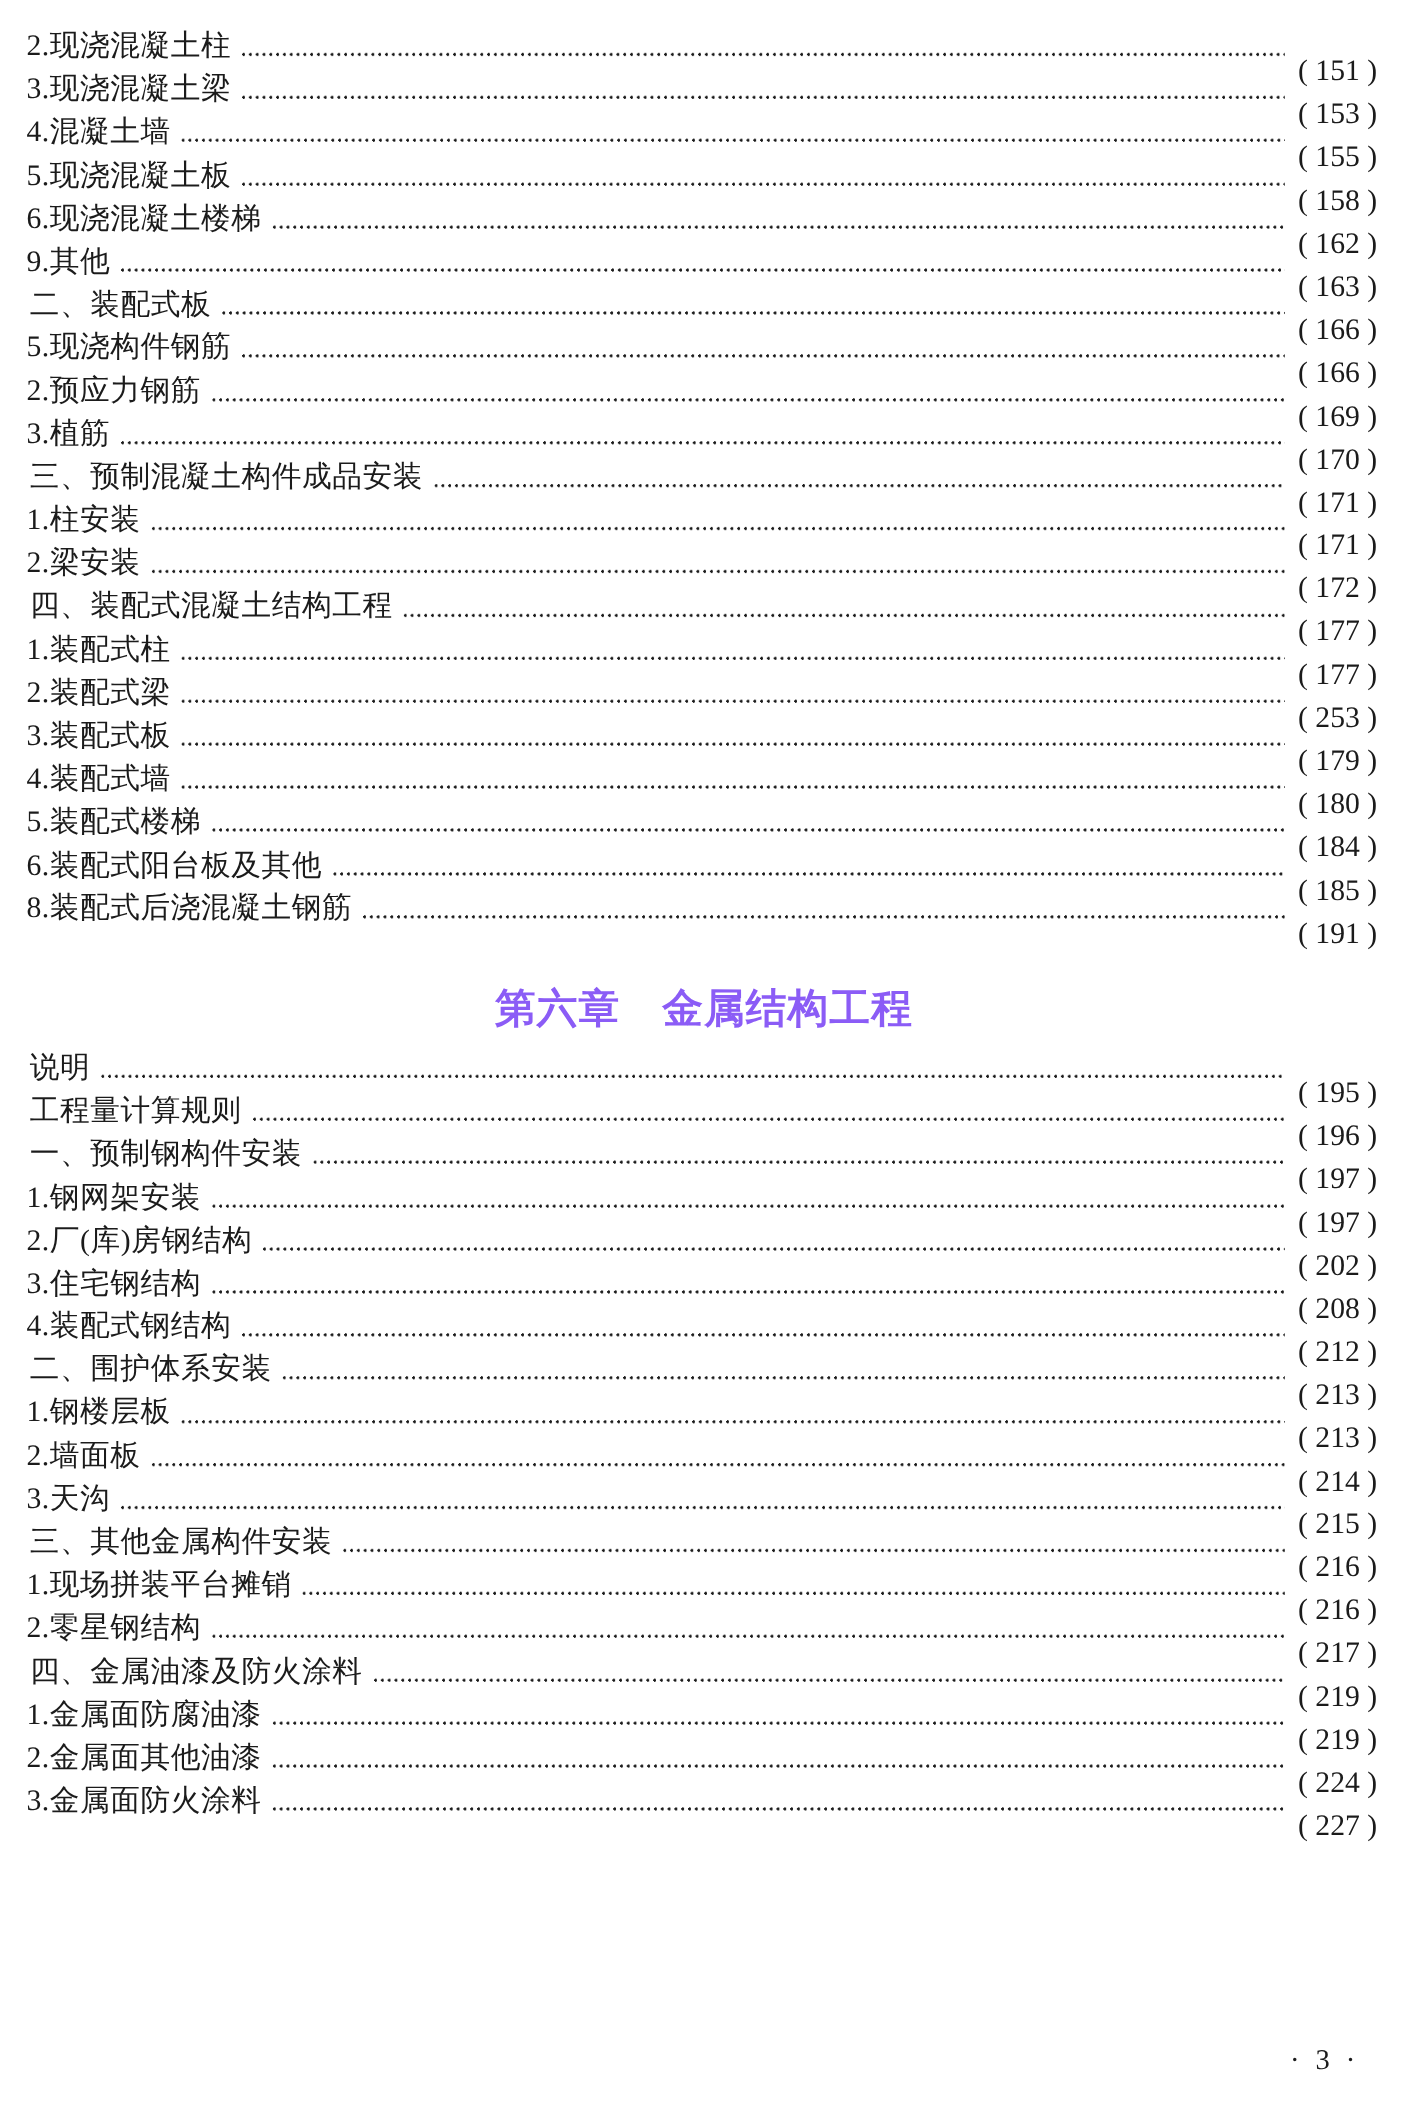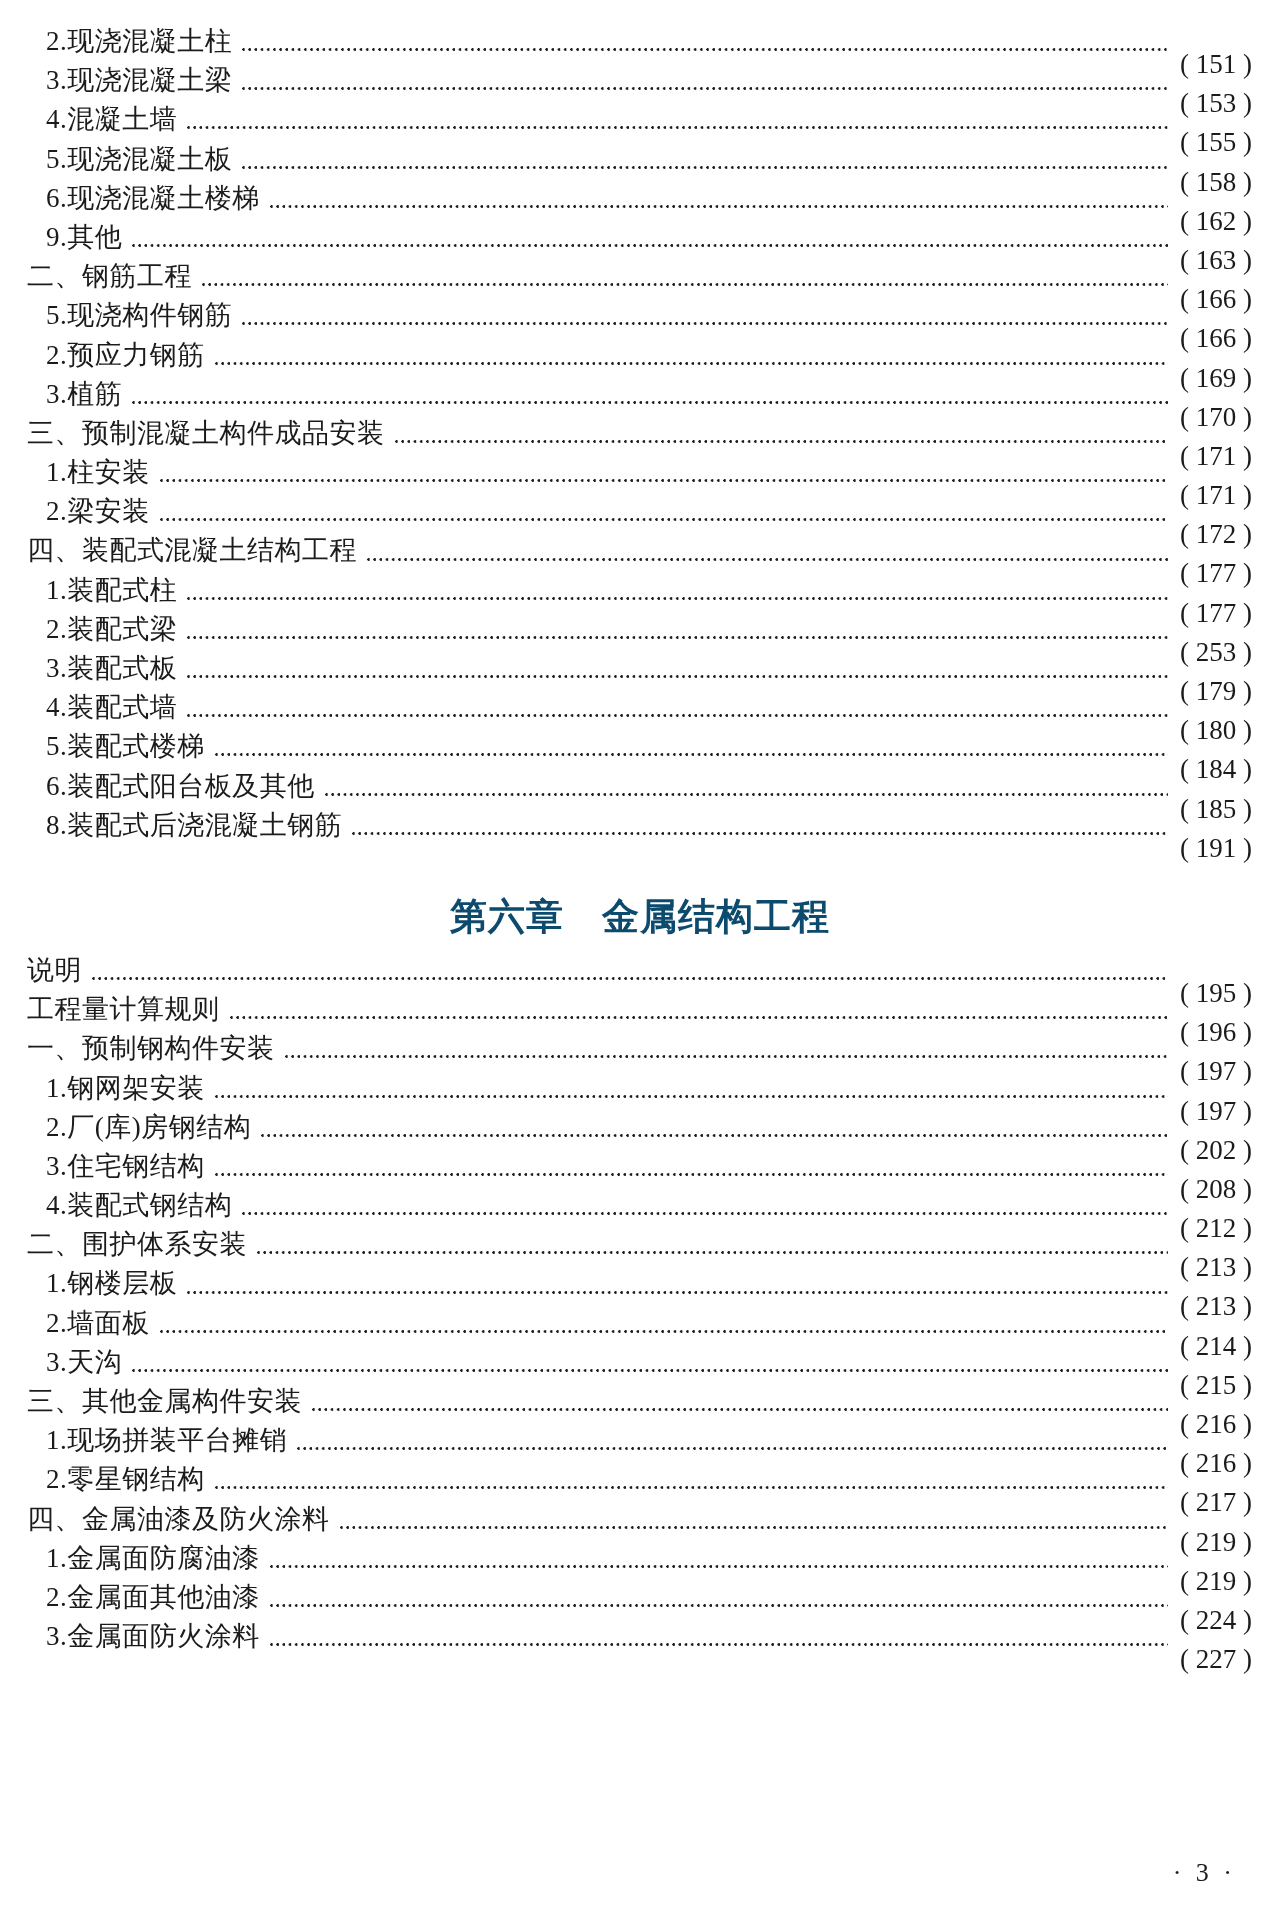--- a/index.html
+++ b/index.html
@@ -25,21 +25,21 @@
   .toc-row {
     display: flex;
     align-items: center;
     height: 39.2px;
     font-size: 27px;
     line-height: 39.2px;
     padding-right: 28px;
     white-space: nowrap;
   }
   .toc-row.level-1 { padding-left: 27px; }
-  .toc-row.level-2 { padding-left: 46px; }
+  .toc-row.level-2 { padding-left: 24px; }
   .toc-title {
     flex: 0 0 auto;
     letter-spacing: 0.5px;
   }
   .leader {
     flex: 1 1 auto;
     min-width: 14px;
     height: 3px;
     margin: 0 12px 0 10px;
     transform: translateY(8px);
@@ -55,21 +55,21 @@
     margin-top: 46px;
   }
   .chapter-heading {
     margin: 52px 0 14px 0;
     text-align: center;
     font-family: "Liberation Sans", "DejaVu Sans", sans-serif;
     font-weight: bold;
     font-size: 37px;
     line-height: 40px;
     letter-spacing: 1px;
-    color: #0c4a6e;
+    color: #8b5cf6;
   }
   .page-footer {
     position: absolute;
     top: 1858px;
     right: 44px;
     font-size: 26px;
     letter-spacing: 4px;
     color: #1b1b1b;
   }
 </style>
@@ -108,21 +108,21 @@
     <span class="toc-page">( 162 )</span>
   </div>
 
   <div class="toc-row level-2">
     <span class="toc-title">9.其他</span>
     <span class="leader"></span>
     <span class="toc-page">( 163 )</span>
   </div>
 
   <div class="toc-row level-1">
-    <span class="toc-title">二、钢筋工程</span>
+    <span class="toc-title">二、装配式板</span>
     <span class="leader"></span>
     <span class="toc-page">( 166 )</span>
   </div>
 
   <div class="toc-row level-2">
     <span class="toc-title">5.现浇构件钢筋</span>
     <span class="leader"></span>
     <span class="toc-page">( 166 )</span>
   </div>
 

